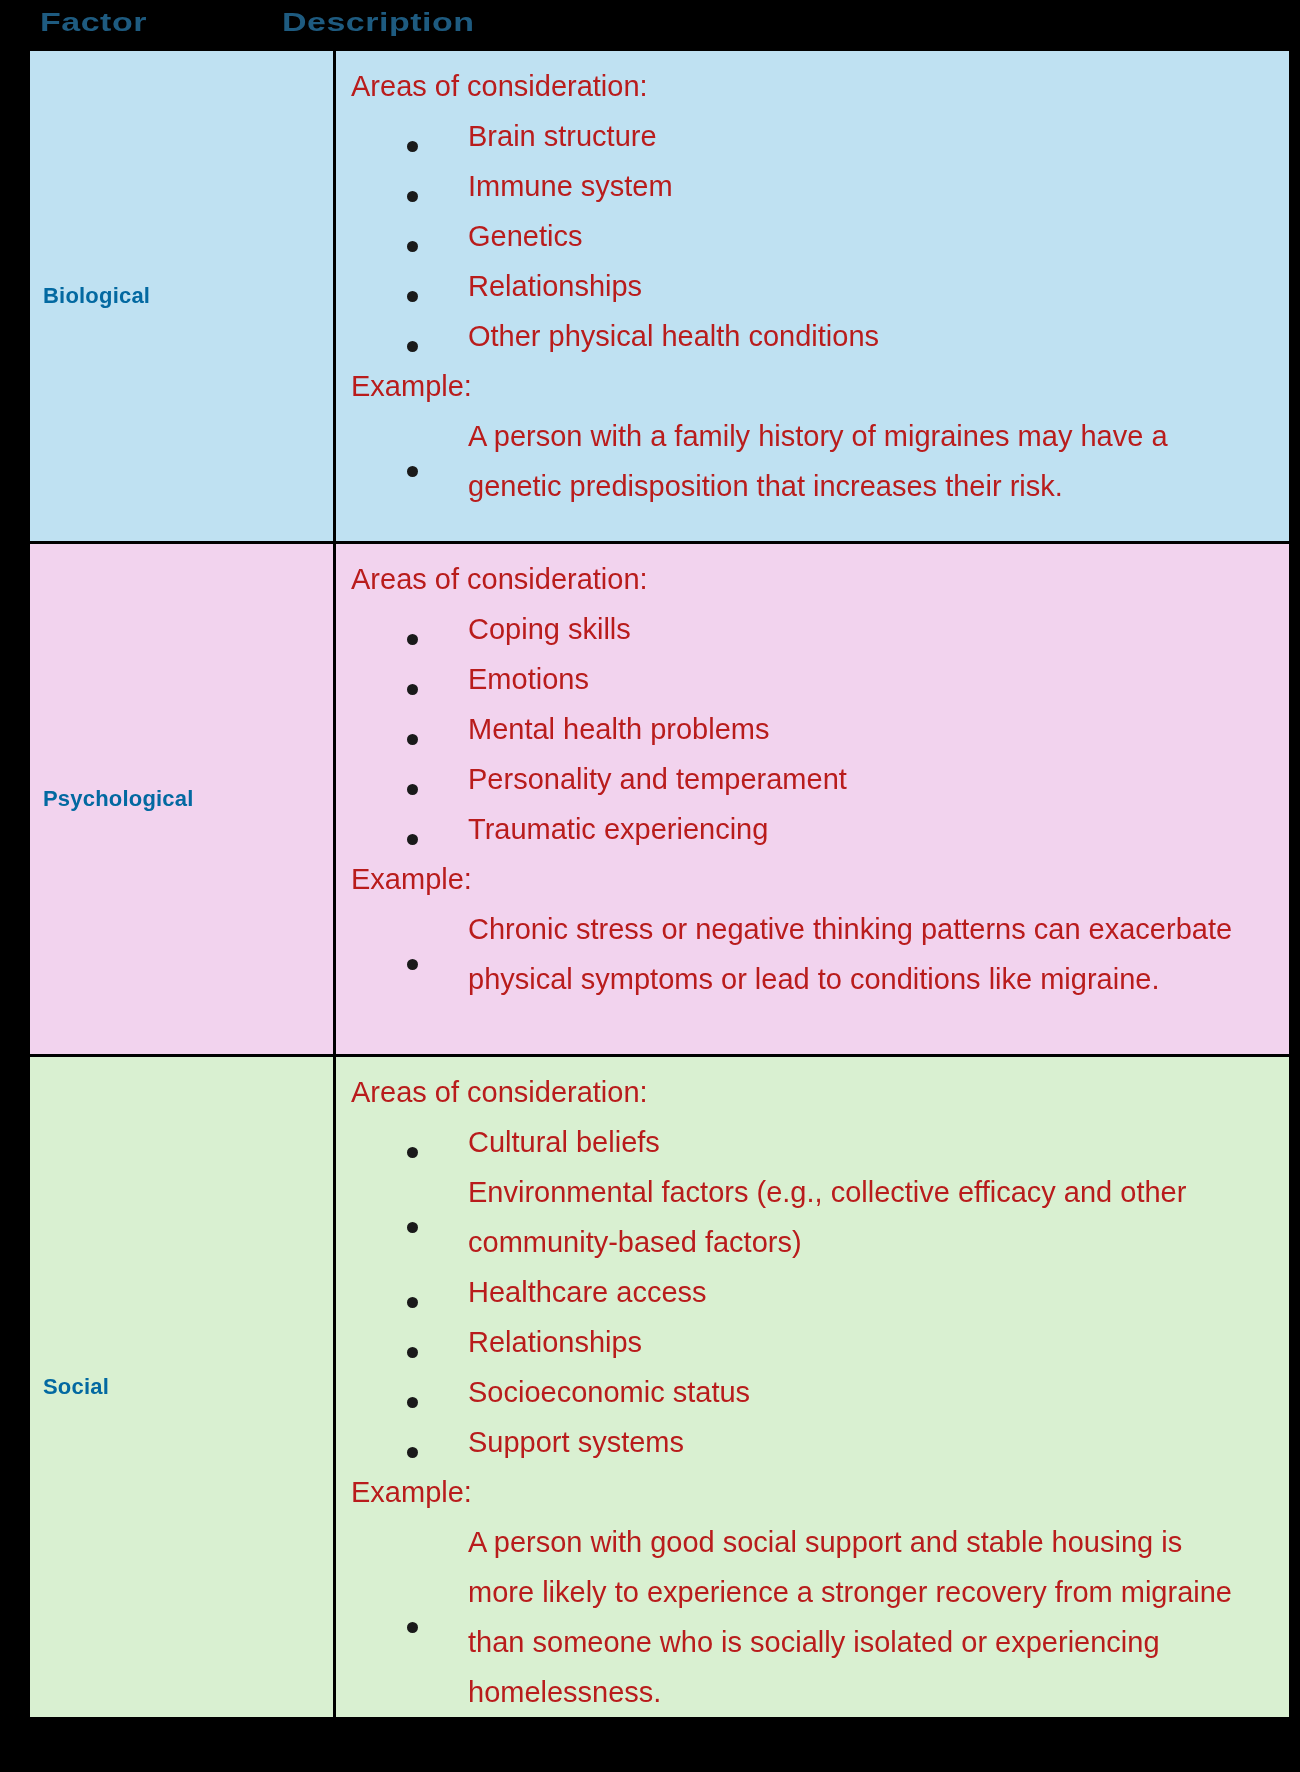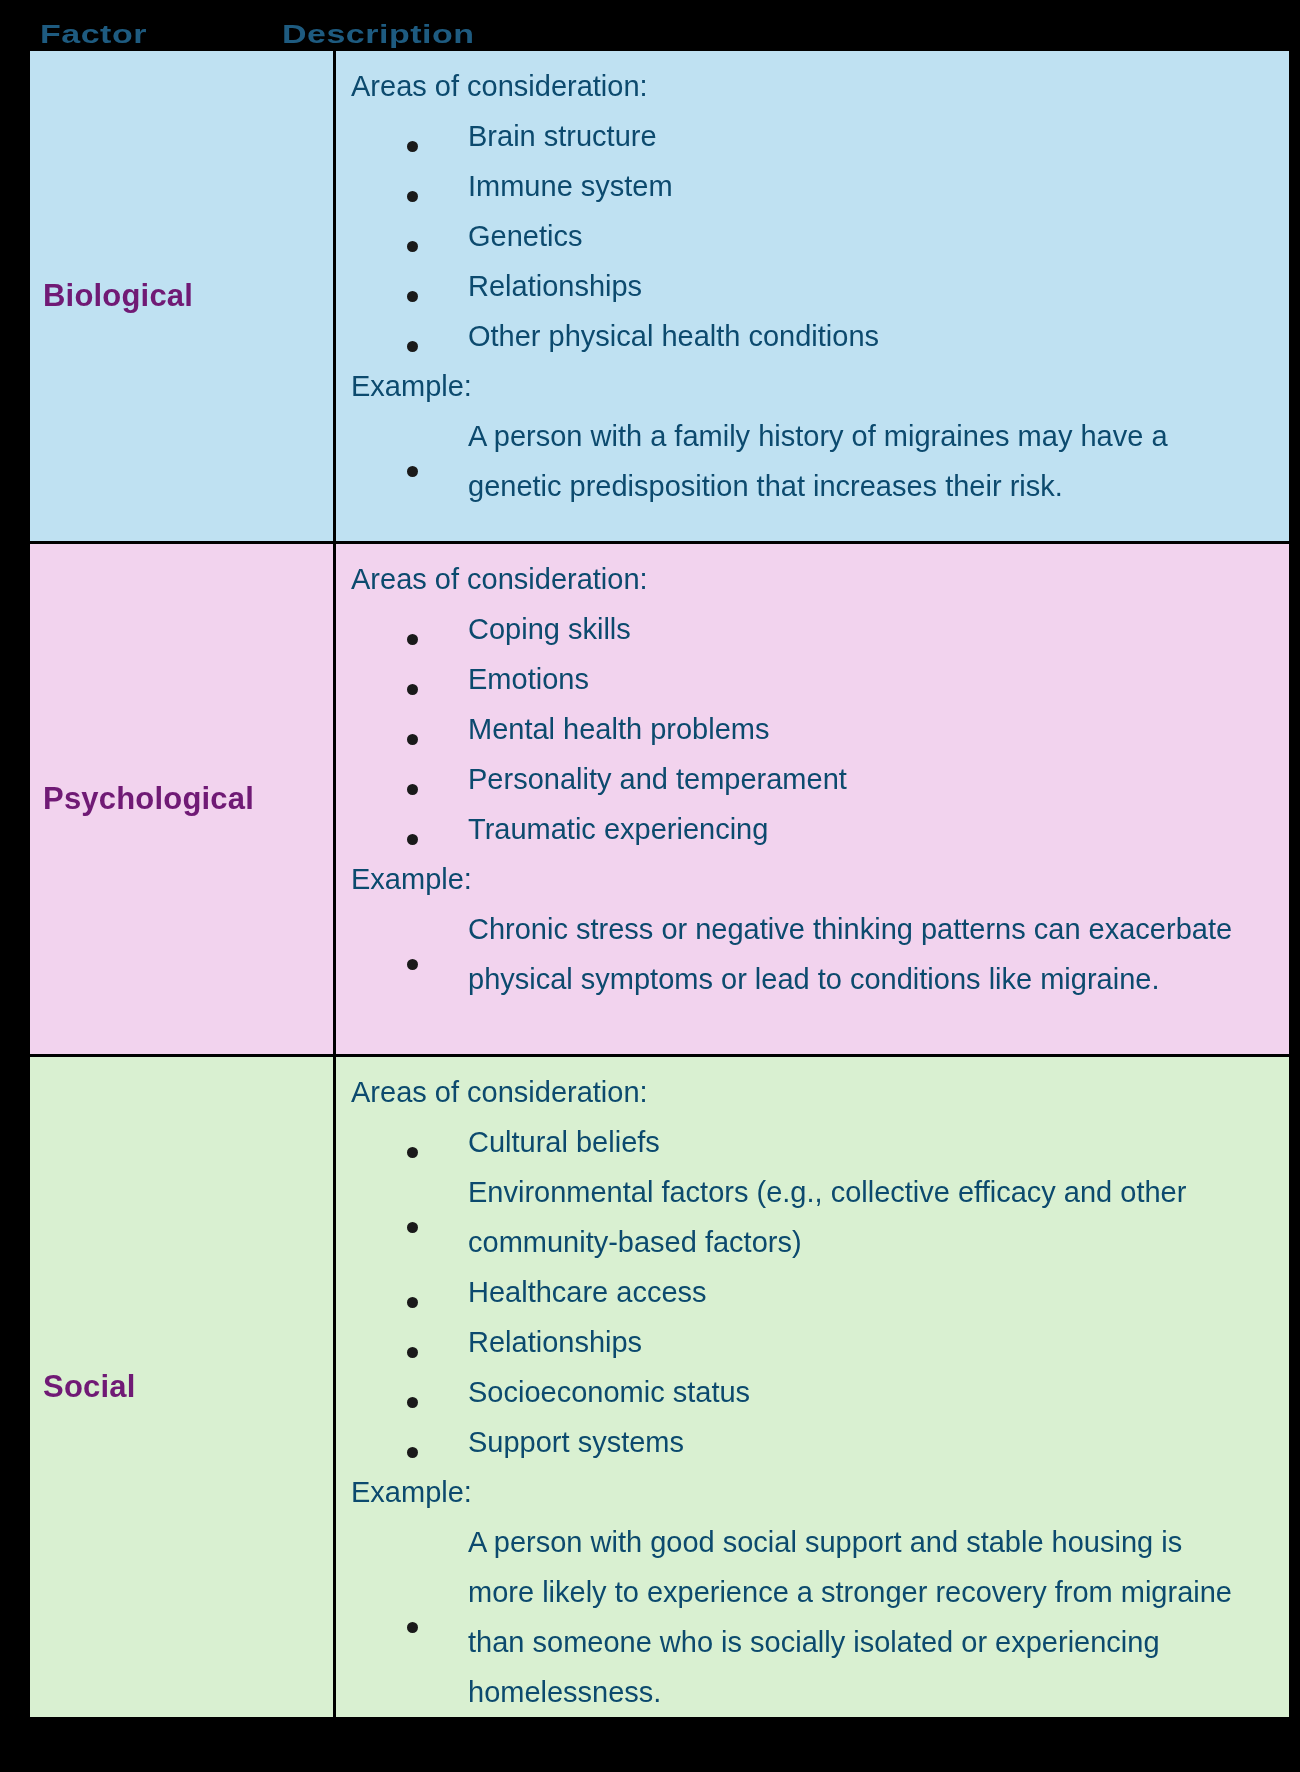--- a/index.html
+++ b/index.html
@@ -5,21 +5,21 @@
   html,body{margin:0;padding:0;background:#000;}
   .page{
     position:relative;
     width:1300px;height:1772px;
     background:#000000;
     font-family:"Liberation Sans", sans-serif;
     overflow:hidden;
   }
   
   .header-band{
-    position:absolute;left:0;top:12px;width:1300px;height:48px;
+    position:absolute;left:0;top:0;width:1300px;height:48px;
     overflow:hidden;
   }
   .col-header{
     position:absolute;top:1px;height:44px;
     font-weight:bold;font-size:34px;line-height:44px;
     color:#1E5B80;
     transform:scaleY(0.78);transform-origin:center 40%;
     letter-spacing:0.5px;
     white-space:nowrap;
   }
@@ -41,27 +41,27 @@
   .cell{box-sizing:border-box;overflow:hidden;}
   .bg-blue{background:#BFE1F2;}
   .bg-pink{background:#F2D3EE;}
   .bg-green{background:#D9F0D1;}
 
   .factor-cell{
     display:flex;align-items:center;
     padding-left:13px;
   }
   .factor-label{
-    font-weight:bold;font-size:31px;color:#701a75;
+    font-weight:bold;font-size:22px;color:#0369a1;
     letter-spacing:0.2px;
   }
 
   .desc-cell{
     padding:10px 30px 8px 15px;
-    color:#0c4a6e;
+    color:#b91c1c;
     font-size:29px;
   }
   .para{
     line-height:50px;
     white-space:nowrap;
   }
   .bullet{
     display:flex;align-items:center;
     line-height:50px;
   }

